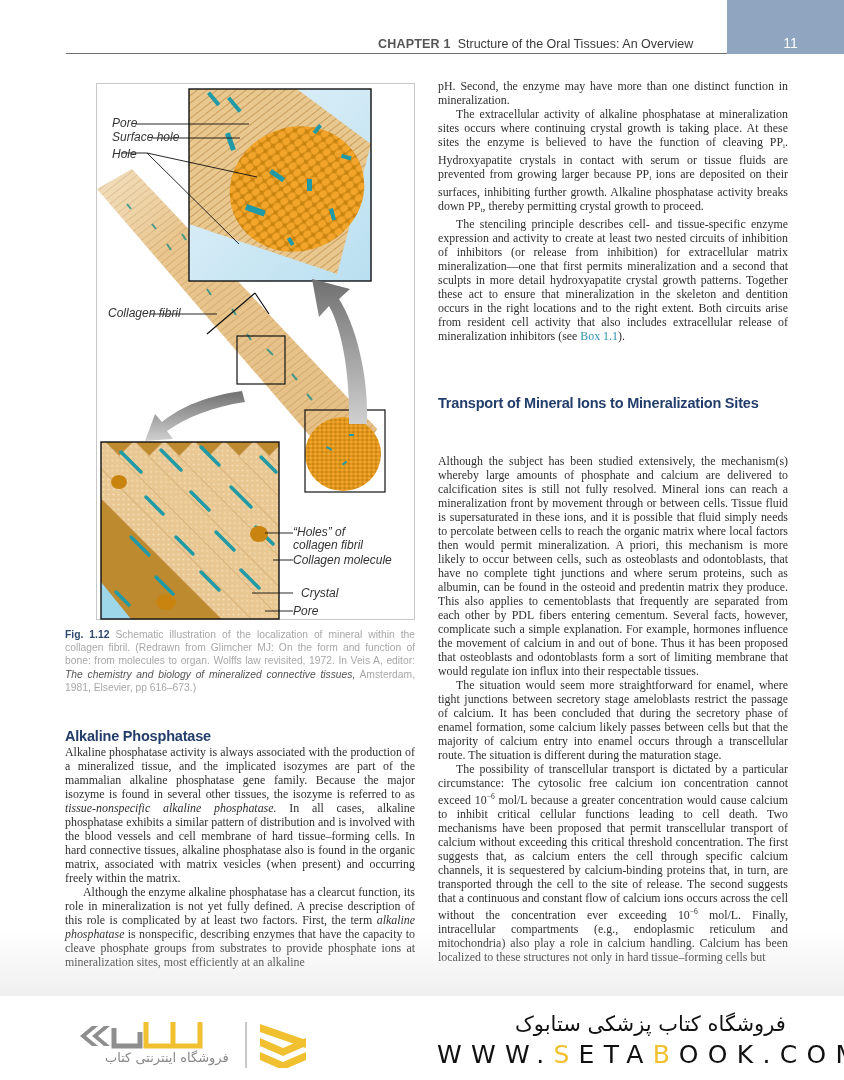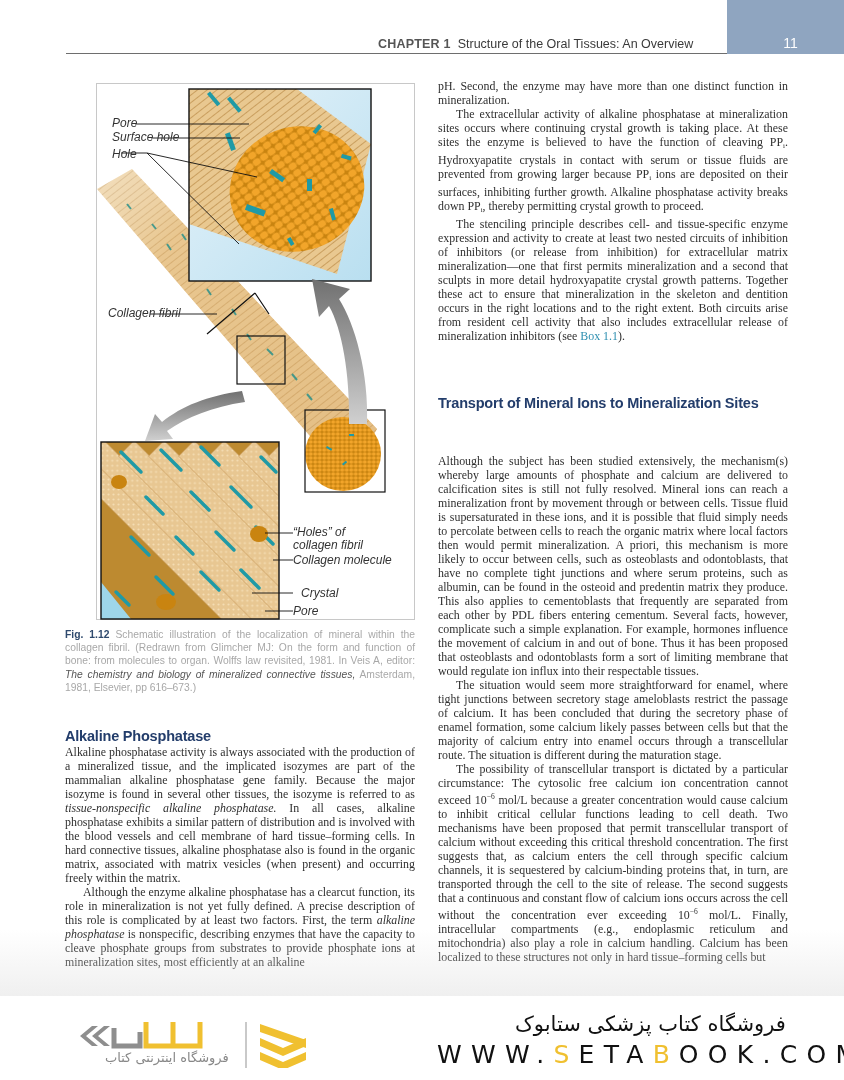--- a/index.html
+++ b/index.html
@@ -219,21 +219,21 @@
   <div class="fig-label" style="left:11px; top:223px;">Collagen fibril</div>
   <div class="fig-label" style="left:196px; top:442px;">“Holes” of</div>
   <div class="fig-label" style="left:196px; top:455px;">collagen fibril</div>
   <div class="fig-label" style="left:196px; top:470px;">Collagen molecule</div>
   <div class="fig-label" style="left:196px; top:503px;margin-left:8px;">Crystal</div>
   <div class="fig-label" style="left:196px; top:521px;">Pore</div>
 </div>
 
 <div class="caption">
   <span class="fig-num">Fig. 1.12</span>
-  <span>Schematic illustration of the localization of mineral within the collagen fibril. (Redrawn from Glimcher MJ: On the form and function of bone: from molecules to organ. Wolffs law revisited, 1981. In Veis A, editor: </span><i>The chemistry and biology of mineralized connective tissues,</i><span> Amsterdam, 1981, Elsevier, pp 616–673.)</span>
+  <span>Schematic illustration of the localization of mineral within the collagen fibril. (Redrawn from Glimcher MJ: On the form and function of bone: from molecules to organ. Wolffs law revisited, 1972. In Veis A, editor: </span><i>The chemistry and biology of mineralized connective tissues,</i><span> Amsterdam, 1981, Elsevier, pp 616–673.)</span>
 </div>
 
 <div class="section-heading" style="left:65px; top:728px;">Alkaline Phosphatase</div>
 <div class="col col-left">
   <p><span>Alkaline phosphatase activity is always associated with the production of a mineralized tissue, and the implicated isozymes are part of the mammalian alkaline phosphatase gene family. Because the major isozyme is found in several other tissues, the isozyme is referred to as </span><i>tissue-nonspecific alkaline phosphatase.</i><span> In all cases, alkaline phosphatase exhibits a similar pattern of distribution and is involved with the blood vessels and cell membrane of hard tissue–forming cells. In hard connective tissues, alkaline phosphatase also is found in the organic matrix, associated with matrix vesicles (when present) and occurring freely within the matrix.</span></p>
   <p class="indent"><span>Although the enzyme alkaline phosphatase has a clearcut function, its role in mineralization is not yet fully defined. A precise description of this role is complicated by at least two factors. First, the term </span><i>alkaline phosphatase</i><span> is nonspecific, describing enzymes that have the capacity to cleave phosphate groups from substrates to provide phosphate ions at mineralization sites, most efficiently at an alkaline</span></p>
 </div>
 
 <div class="col col-right">
   <p>pH. Second, the enzyme may have more than one distinct function in mineralization.</p>

